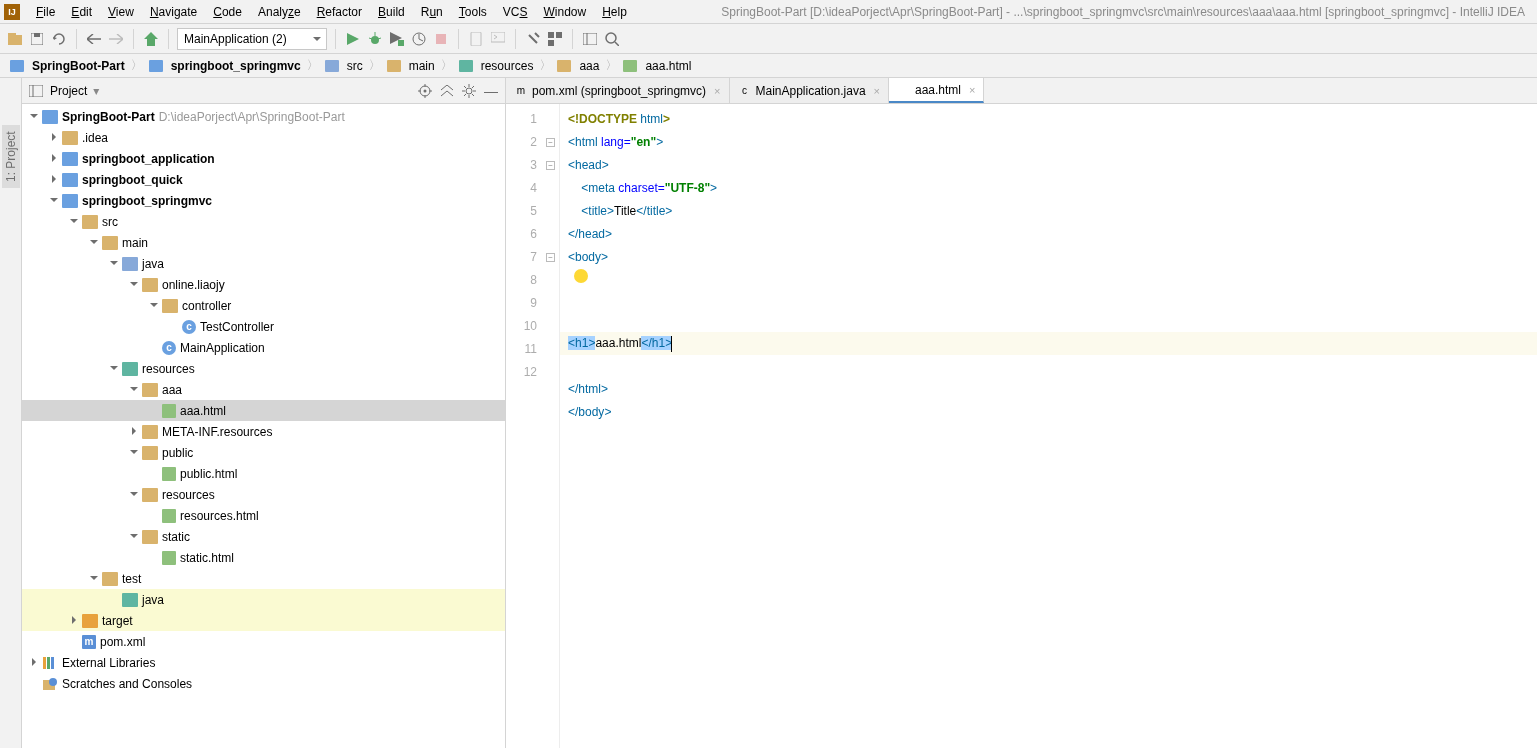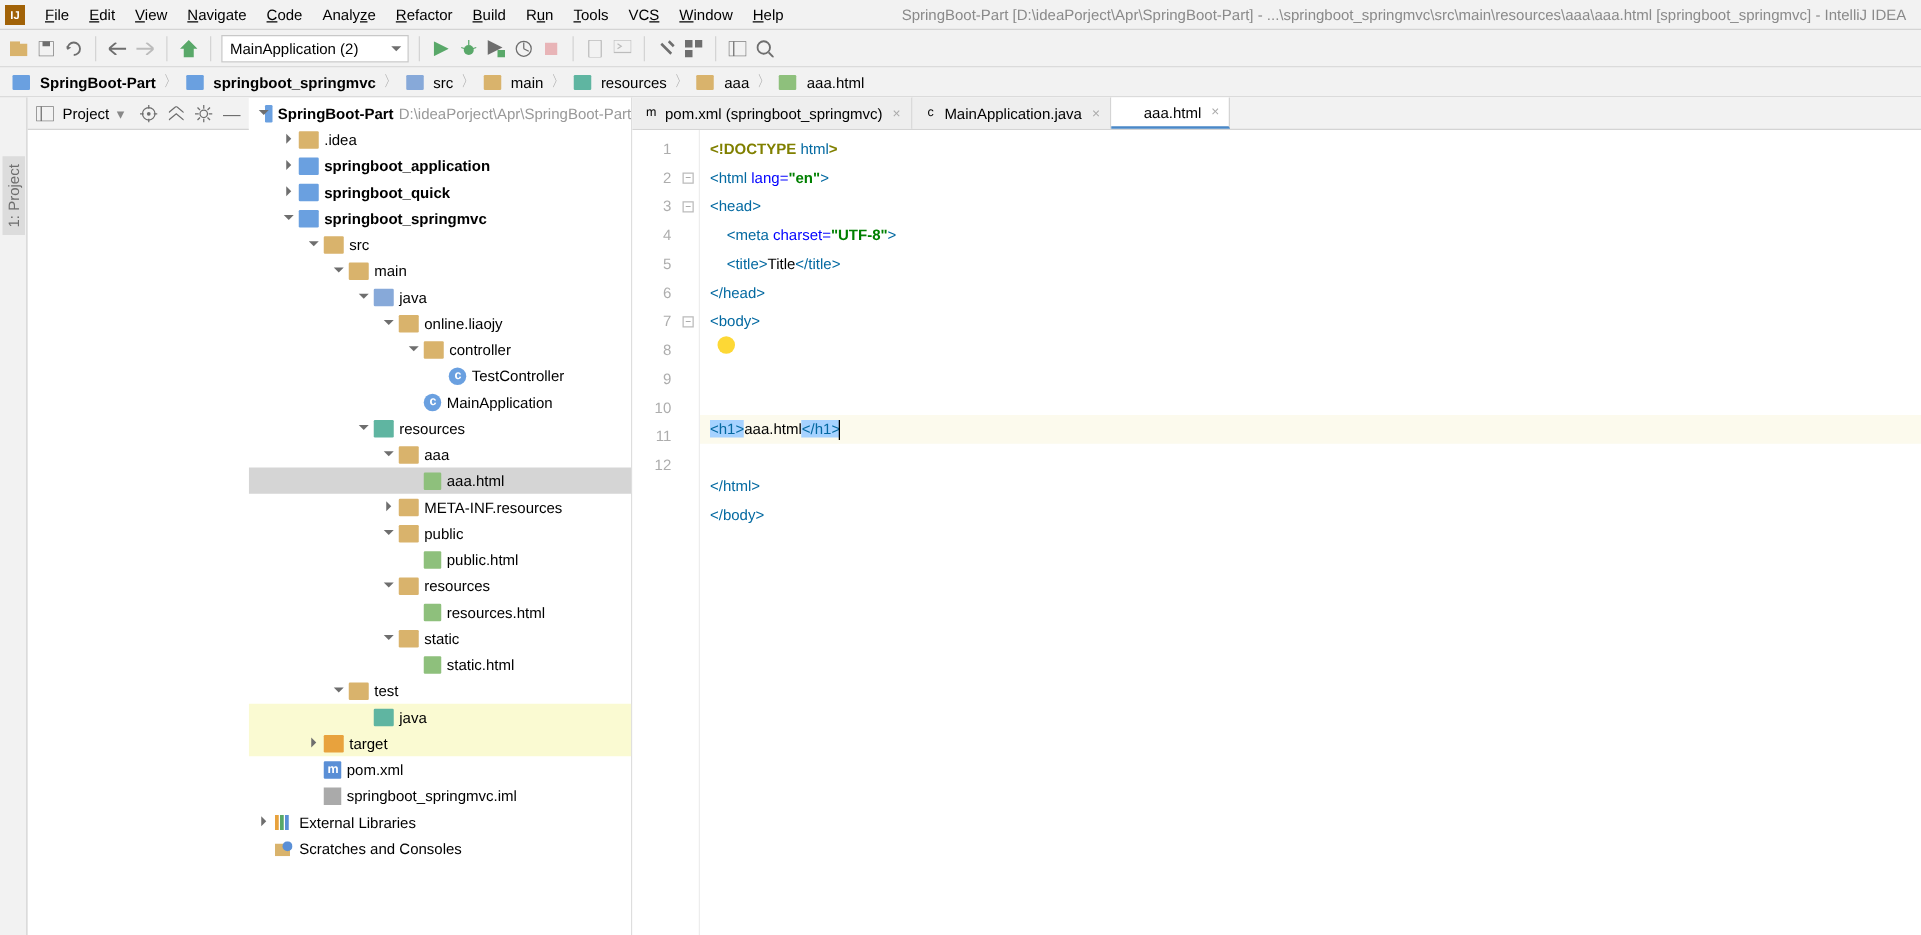--- a/index.html
+++ b/index.html
@@ -13,21 +13,21 @@
 .toolbar .sep { width: 1px; height: 20px; background: #d4d4d4; margin: 0 4px; }
 .toolbar .icn { width: 18px; height: 18px; display: flex; align-items: center; justify-content: center; cursor: default; color:#6e6e6e; }
 .toolbar .combo { height: 22px; border: 1px solid #c8c8c8; background: #fff; display: flex; align-items: center; padding: 0 18px 0 6px; position: relative; min-width: 150px; }
 .toolbar .combo::after { content: ""; position: absolute; right: 5px; top: 8px; border: 4px solid transparent; border-top-color: #6e6e6e; }
 .breadcrumbs { height: 24px; background: #f2f2f2; border-bottom: 1px solid #d4d4d4; display: flex; align-items: center; padding: 0 6px; gap: 2px; }
 .breadcrumbs .crumb { display: flex; align-items: center; gap: 4px; padding: 0 4px; }
 .breadcrumbs .sep-chev { color: #aaa; }
 .main { display: flex; height: calc(748px - 24px - 30px - 24px); }
 .left-gutter { width: 22px; background: #f2f2f2; border-right: 1px solid #d4d4d4; position: relative; }
 .left-gutter .rot { position: absolute; top: 110px; left: 2px; transform: rotate(-90deg); transform-origin: left top; white-space: nowrap; color:#6e6e6e; background:#dcdcdc; padding:2px 6px;}
-.project-panel { width: 484px; background: #fff; border-right: 1px solid #d4d4d4; display: flex; flex-direction: row; }
+.project-panel { width: 484px; background: #fff; border-right: 1px solid #d4d4d4; display: flex; flex-direction: column; }
 .project-header { height: 26px; background: #f2f2f2; border-bottom: 1px solid #d4d4d4; display: flex; align-items: center; padding: 0 6px; gap: 6px; }
 .project-header .title { font-weight: normal; }
 .project-header .spacer { flex: 1; }
 .project-header .hicn { width: 16px; height: 16px; color:#6e6e6e; display:flex;align-items:center;justify-content:center; }
 .tree { flex: 1; overflow: auto; padding: 2px 0; }
 .tree .node { display: flex; align-items: center; height: 21px; padding-left: 4px; white-space: nowrap; }
 .tree .node.sel { background: #d5d5d5; }
 .tree .node.hl { background: #fafad2; }
 .tree .tw { width: 12px; height: 12px; margin-right: 2px; display:inline-block; position:relative; }
 .tree .tw.exp::before { content:""; position:absolute; left:2px; top:3px; border:4px solid transparent; border-top-color:#6e6e6e;}
@@ -403,25 +403,20 @@
       <div class="node hl" style="padding-left:46px">
           <span class="tw col"></span>
           <span class="ic folder-orange"></span>
           <span class="lbl">target</span>
         </div>
       <div class="node" style="padding-left:46px">
           <span class="tw"></span>
           <span class="ic file-m">m</span>
           <span class="lbl">pom.xml</span>
         </div>
-      <div class="node" style="padding-left:46px">
-          <span class="tw"></span>
-          <span class="ic file-iml"></span>
-          <span class="lbl">springboot_springmvc.iml</span>
-        </div>
       <div class="node" style="padding-left:6px">
           <span class="tw col"></span>
           <span class="ic">
             <svg width="14" height="12">
               <rect width="3" height="12" fill="#e8a23d"></rect>
               <rect x="4" width="3" height="12" fill="#59a869"></rect>
               <rect x="8" width="3" height="12" fill="#5a8fd6"></rect>
             </svg>
           </span>
           <span class="lbl">External Libraries</span>

